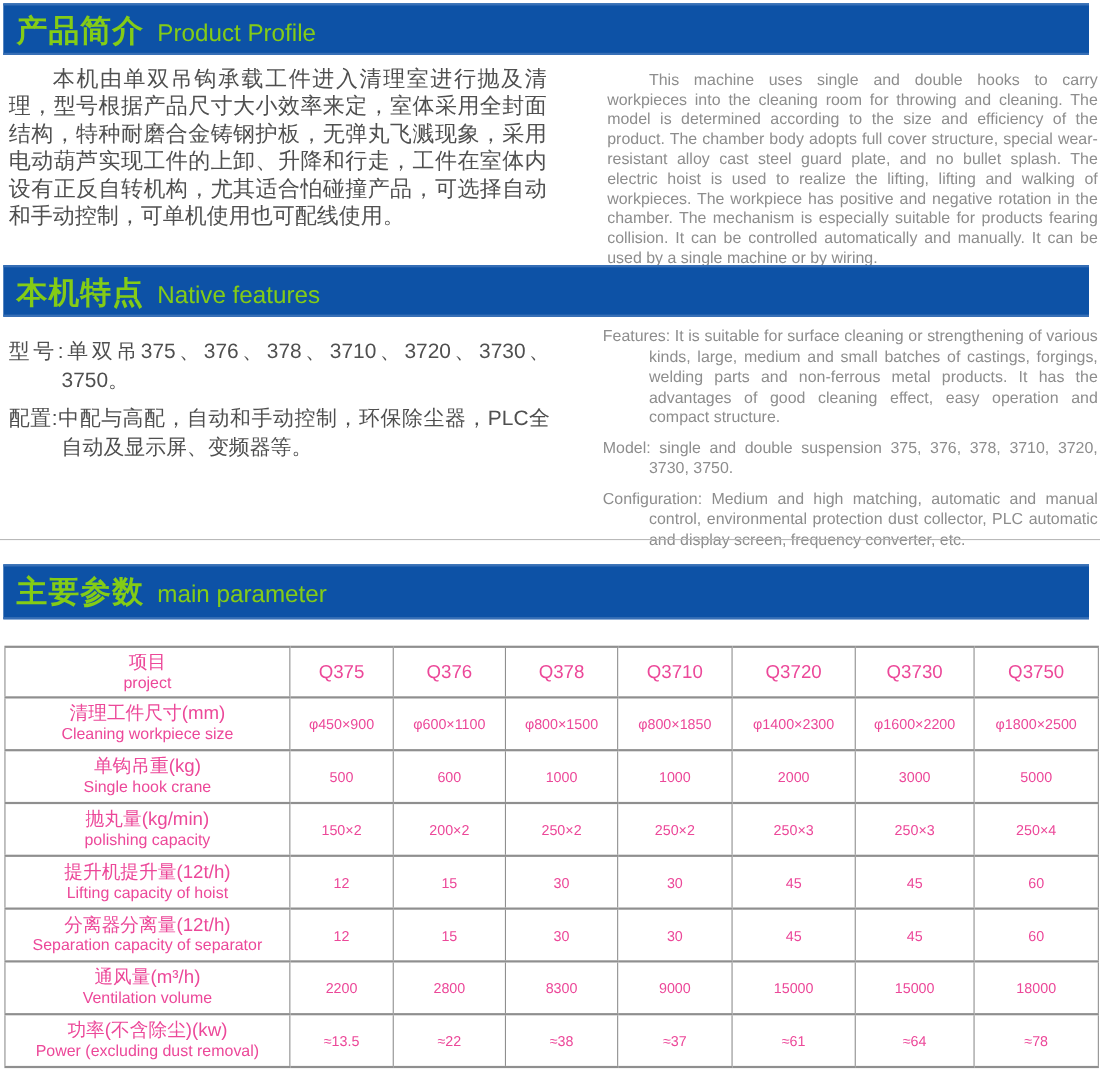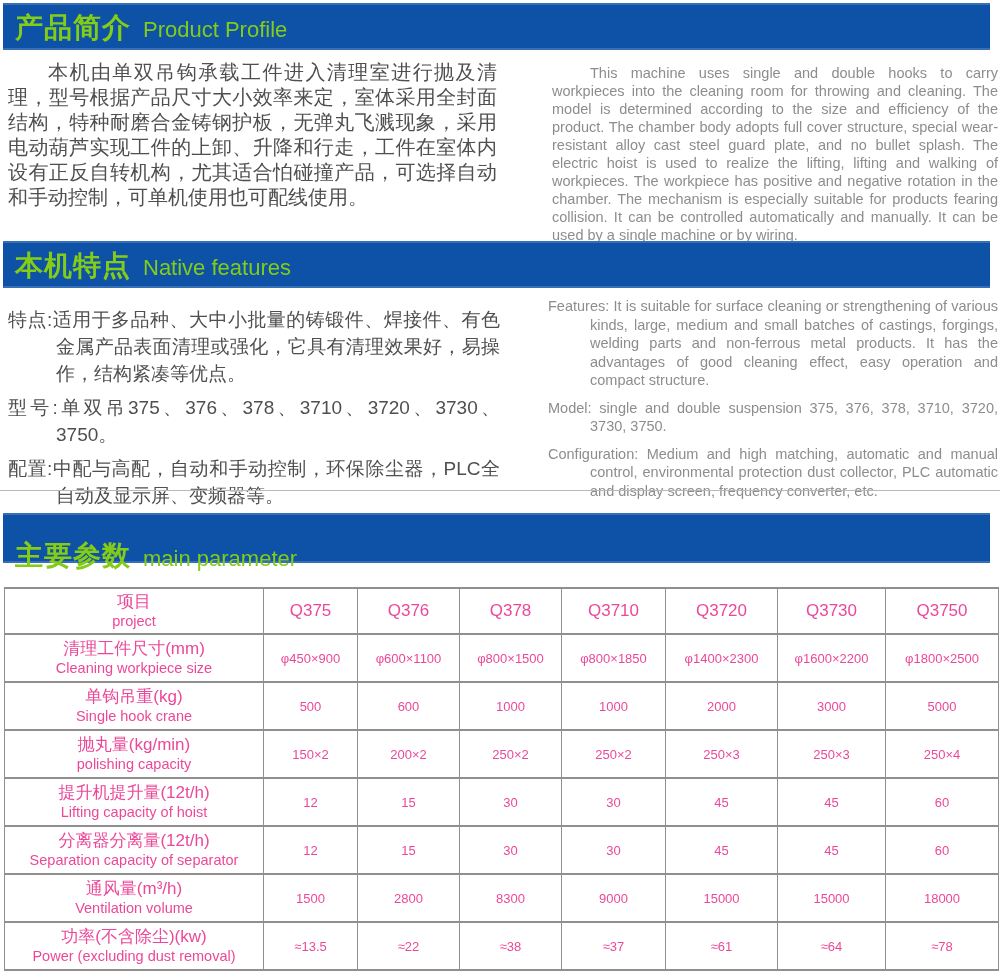--- a/index.html
+++ b/index.html
@@ -19,21 +19,21 @@
     box-sizing:border-box;
     display:flex;align-items:baseline;
     padding-left:12px;
     color:#84cc16;
     white-space:nowrap;
   }
   .bar .cn{font-size:28px;font-weight:bold;letter-spacing:1px;line-height:1;}
   .bar .en{font-size:22px;font-weight:400;margin-left:12px;line-height:1;}
   #bar-profile{top:3px;height:47px;}
   #bar-features{top:241px;height:47px;}
-  #bar-parameters{top:513px;height:50px;align-items:flex-end;}
+  #bar-parameters{top:513px;height:50px;}
   #bar-profile .cn,#bar-features .cn,#bar-parameters .cn{position:relative;top:9px;}
   #bar-profile .en,#bar-features .en,#bar-parameters .en{position:relative;top:9px;}
 
   
   .cn-paragraph{
     position:absolute;top:60px;left:8px;width:489px;
     color:#4f4f4f;font-size:20px;line-height:25px;
     text-align:justify;text-indent:2em;margin:0;
   }
   .en-paragraph{
@@ -94,21 +94,20 @@
   </div>
   <p class="cn-paragraph">本机由单双吊钩承载工件进入清理室进行抛及清理，型号根据产品尺寸大小效率来定，室体采用全封面结构，特种耐磨合金铸钢护板，无弹丸飞溅现象，采用电动葫芦实现工件的上卸、升降和行走，工件在室体内设有正反自转机构，尤其适合怕碰撞产品，可选择自动和手动控制，可单机使用也可配线使用。</p>
   <p class="en-paragraph">This machine uses single and double hooks to carry workpieces into the cleaning room for throwing and cleaning. The model is determined according to the size and efficiency of the product. The chamber body adopts full cover structure, special wear-resistant alloy cast steel guard plate, and no bullet splash. The electric hoist is used to realize the lifting, lifting and walking of workpieces. The workpiece has positive and negative rotation in the chamber. The mechanism is especially suitable for products fearing collision. It can be controlled automatically and manually. It can be used by a single machine or by wiring.</p>
 
   <div class="bar" id="bar-features">
     <span class="cn">本机特点</span>
     <span class="en">Native features</span>
   </div>
 
   <div class="cn-features">
-    <p class="item"><span>特点:</span><span>适用于多品种、大中小批量的铸锻件、焊接件、有色金属产品表面清理或强化，它具有清理效果好，易操作，结构紧凑等优点。</span></p>
     <p class="item"><span>型号:</span><span>单双吊375、376、378、3710、3720、3730、3750。</span></p>
     <p class="item"><span>配置:</span><span>中配与高配，自动和手动控制，环保除尘器，PLC全自动及显示屏、变频器等。</span></p>
   </div>
 
   <div class="en-features">
     <p class="item"><span>Features:</span> <span>It is suitable for surface cleaning or strengthening of various kinds, large, medium and small batches of castings, forgings, welding parts and non-ferrous metal products. It has the advantages of good cleaning effect, easy operation and compact structure.</span></p>
     <p class="item"><span>Model:</span> <span>single and double suspension 375, 376, 378, 3710, 3720, 3730, 3750.</span></p>
     <p class="item"><span>Configuration:</span> <span>Medium and high matching, automatic and manual control, environmental protection dust collector, PLC automatic and display screen, frequency converter, etc.</span></p>
   </div>
 
@@ -209,21 +208,21 @@
         <td>30</td>
         <td>45</td>
         <td>45</td>
         <td>60</td>
       </tr>
       <tr>
         <th>
           <span class="cell-cn">通风量(m³/h)</span>
           <span class="cell-en">Ventilation volume</span>
         </th>
-        <td>1500</td>
+        <td>2200</td>
         <td>2800</td>
         <td>8300</td>
         <td>9000</td>
         <td>15000</td>
         <td>15000</td>
         <td>18000</td>
       </tr>
       <tr>
         <th>
           <span class="cell-cn">功率(不含除尘)(kw)</span>

